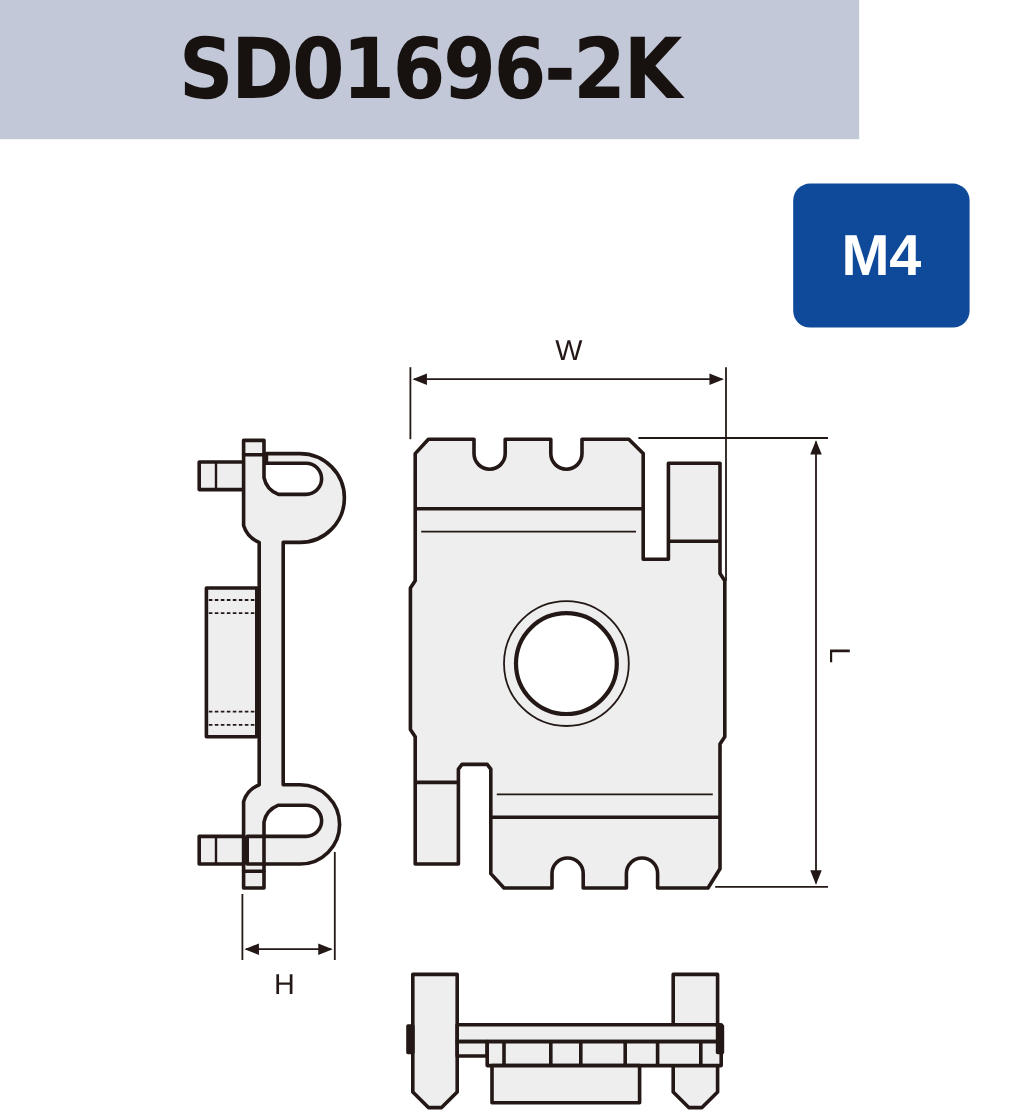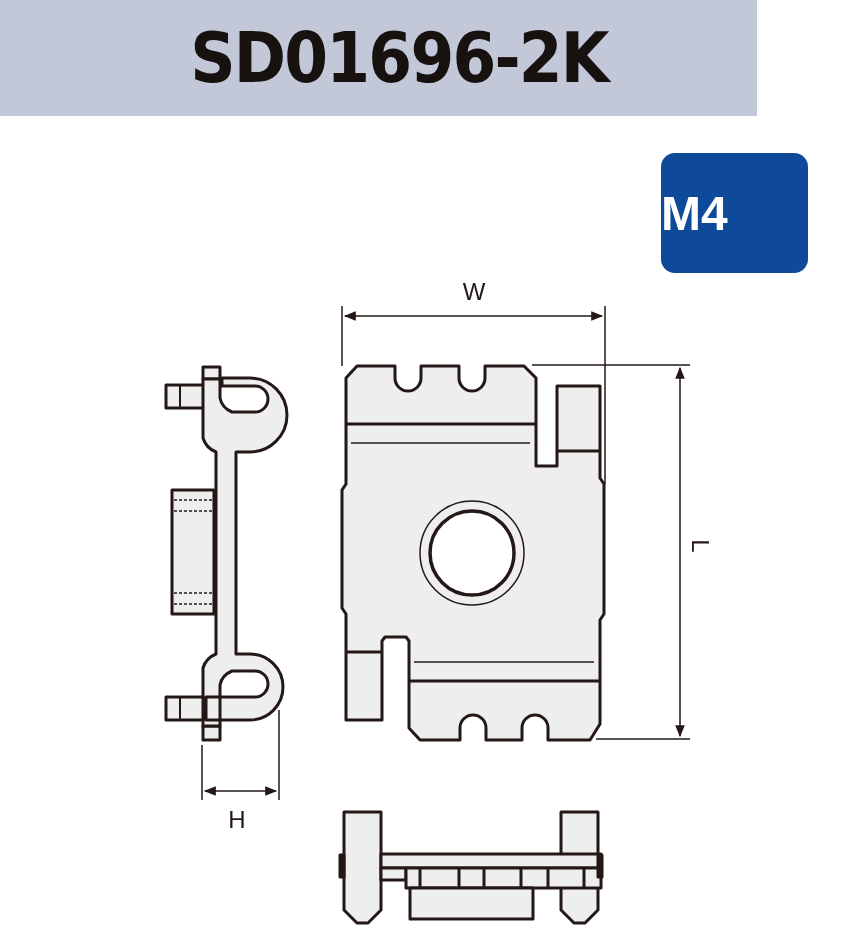--- a/index.html
+++ b/index.html
@@ -1,27 +1,27 @@
 <!DOCTYPE html>
 <html><head>
 <meta charset="utf-8">
 <style>
   html, body { margin: 0; padding: 0; background: #ffffff; }
   body { width: 851px; height: 931px; position: relative; overflow: hidden; font-family: "DejaVu Sans", sans-serif; }
   .header {
     position: absolute; left: 0; top: 0; width: 716px; height: 116px;
-    background: #c2c8d8; display: flex; align-items: center; justify-content: center; padding-left: 41px;
+    background: #c2c8d8; display: flex; align-items: center; justify-content: center;
   }
   .title {
     font-family: "DejaVu Sans", sans-serif; font-weight: bold; font-size: 70px;
     color: #17110f; letter-spacing: -2px; transform: scaleX(0.9);
   }
   .badge {
     position: absolute; left: 661px; top: 153px; width: 147px; height: 120px;
-    background: #0e4a99; border-radius: 14px; display: flex; align-items: center; 
+    background: #0e4a99; border-radius: 14px; display: flex; align-items: center; justify-content: center;
   }
   .badge span {
     color: #ffffff; font-family: "Liberation Sans", sans-serif; font-weight: bold; font-size: 48px;
   }
   svg.drawing { position: absolute; left: 0; top: 0; }
   .dimlabel { font-family: "Liberation Sans", sans-serif; font-size: 24px; fill: #231815; }
 </style>
 </head>
 <body>
 

